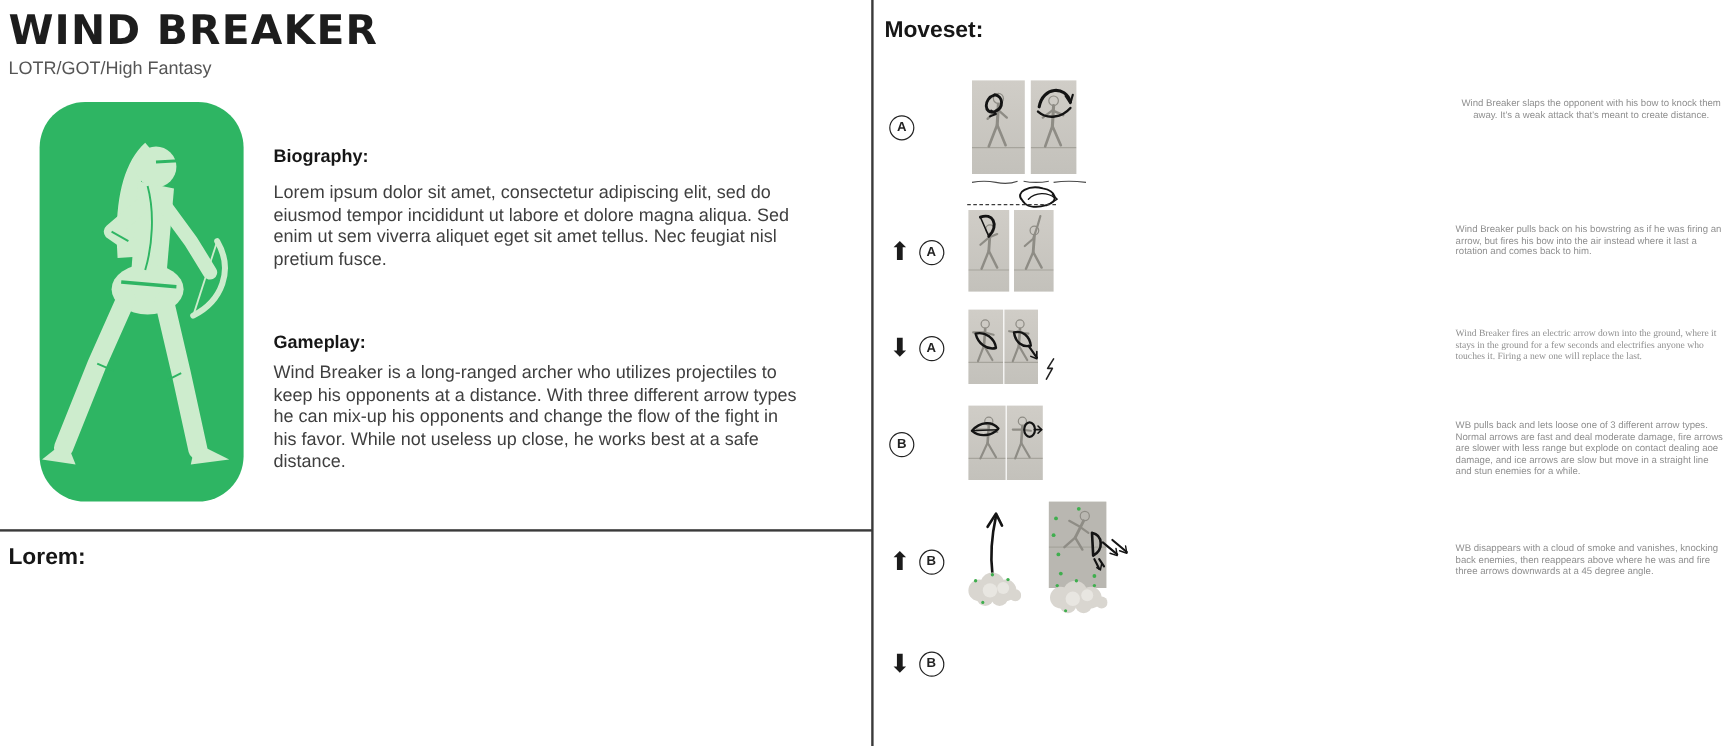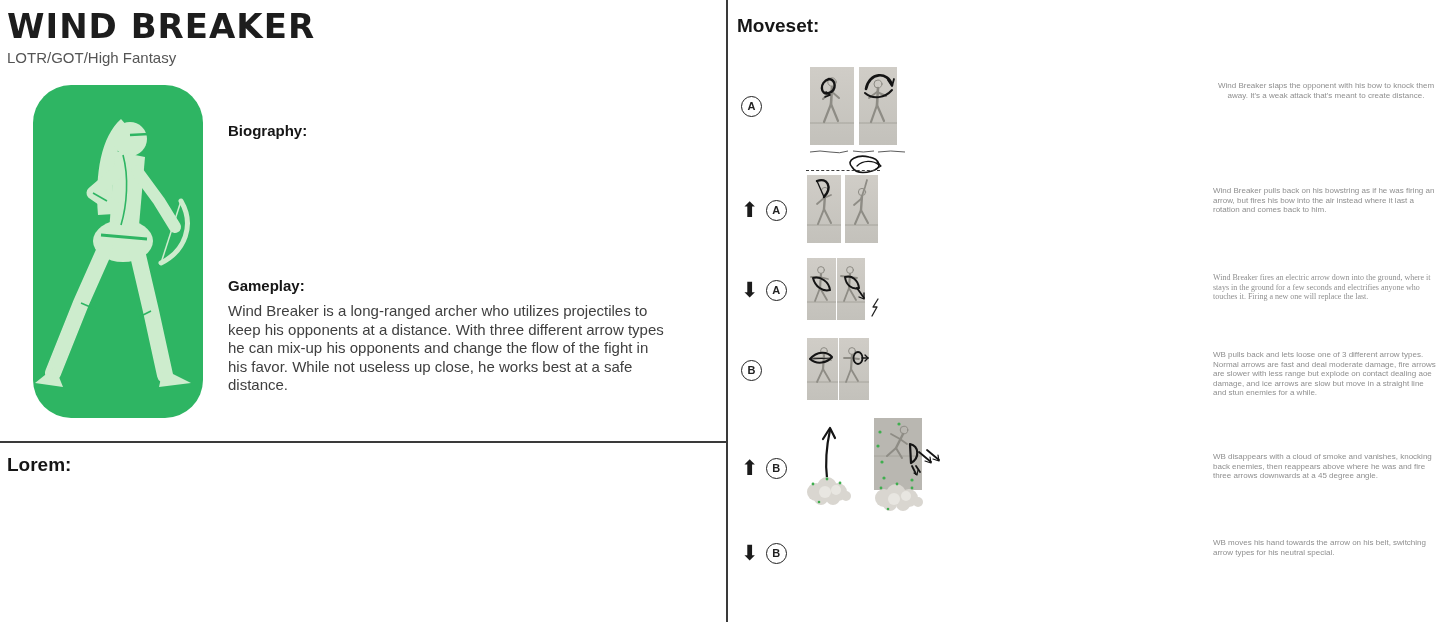--- a/index.html
+++ b/index.html
@@ -76,20 +76,21 @@
       <path d="M130 284 L158 298 L126 302 Z" fill="#cdeccd"></path>
 
       <path d="M90 70 C 96 92, 94 120, 88 140" stroke="#2eb563" stroke-width="1.6" fill="none"></path>
       <path d="M60 108 L74 116" stroke="#2eb563" stroke-width="1.6"></path>
       <path d="M48 218 L62 224" stroke="#2eb563" stroke-width="1.6"></path>
       <path d="M118 226 L106 232" stroke="#2eb563" stroke-width="1.6"></path>
     </svg>
   </div>
 
   <div class="abs section-h" style="left:228px; top:122px;">Biography:</div>
+  <div class="abs body-text" style="left:228px; top:152px;">Lorem ipsum dolor sit amet, consectetur adipiscing elit, sed do eiusmod tempor incididunt ut labore et dolore magna aliqua. Sed enim ut sem viverra aliquet eget sit amet tellus. Nec feugiat nisl pretium fusce.</div>
 
   <div class="abs section-h" style="left:228px; top:277px;">Gameplay:</div>
   <div class="abs body-text" style="left:228px; top:302px;">Wind Breaker is a long-ranged archer who utilizes projectiles to keep his opponents at a distance. With three different arrow types he can mix-up his opponents and change the flow of the fight in his favor. While not useless up close, he works best at a safe distance.</div>
 
   <div class="abs h-divider"></div>
   <div class="abs other-h">Lorem:</div>
 
   <div class="abs v-divider"></div>
 
   <div class="abs moveset-h">Moveset:</div>
@@ -258,15 +259,14 @@
   <div class="abs input-group" style="left:741px; top:539px;">
     <span class="mod-arrow">⬇</span>
     <span class="btn-circle">B</span>
   </div>
 
   <div class="abs desc center" style="top:81px;">Wind Breaker slaps the opponent with his bow to knock them away. It's a weak attack that's meant to create distance.</div>
   <div class="abs desc" style="top:186px;">Wind Breaker pulls back on his bowstring as if he was firing an arrow, but fires his bow into the air instead where it last a rotation and comes back to him.</div>
   <div class="abs desc" style="top:273px;font-family:Liberation Serif, serif;">Wind Breaker fires an electric arrow down into the ground, where it stays in the ground for a few seconds and electrifies anyone who touches it. Firing a new one will replace the last.</div>
   <div class="abs desc" style="top:350px;">WB pulls back and lets loose one of 3 different arrow types. Normal arrows are fast and deal moderate damage, fire arrows are slower with less range but explode on contact dealing aoe damage, and ice arrows are slow but move in a straight line and stun enemies for a while.</div>
   <div class="abs desc" style="top:452px;">WB disappears with a cloud of smoke and vanishes, knocking back enemies, then reappears above where he was and fire three arrows downwards at a 45 degree angle.</div>
-  <div class="abs desc" style="top:538px;">WB moves his hand towards the arrow on his belt, switching arrow types for his neutral special.</div>
 
 </div>
 
 </body></html>

